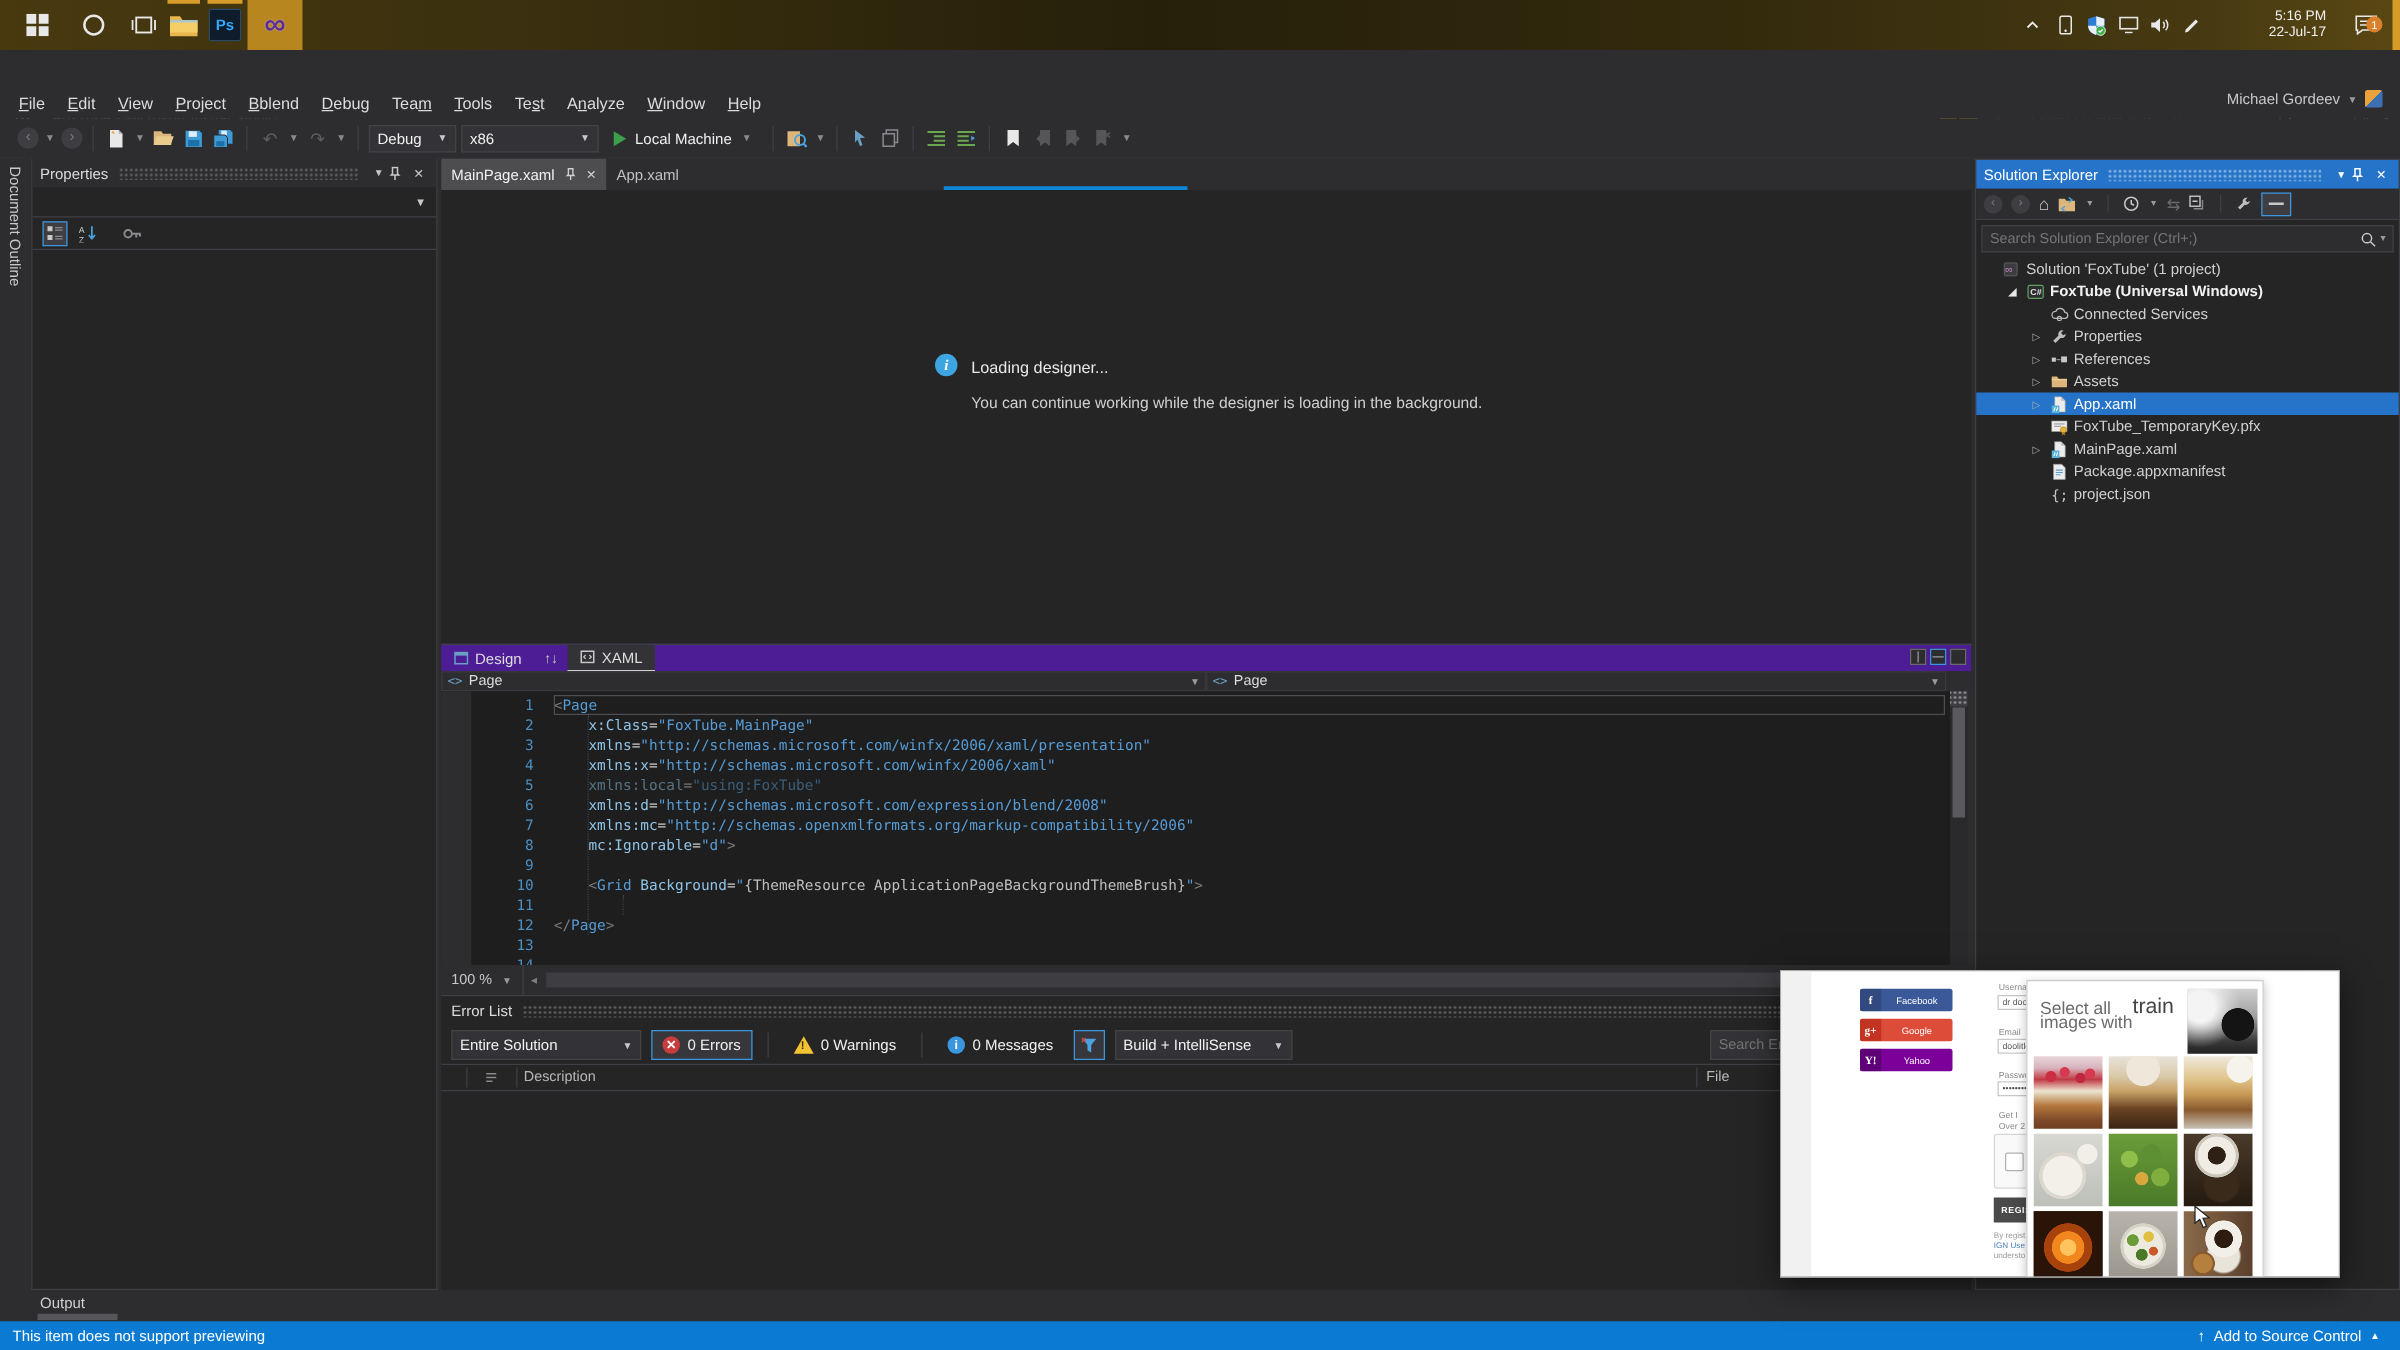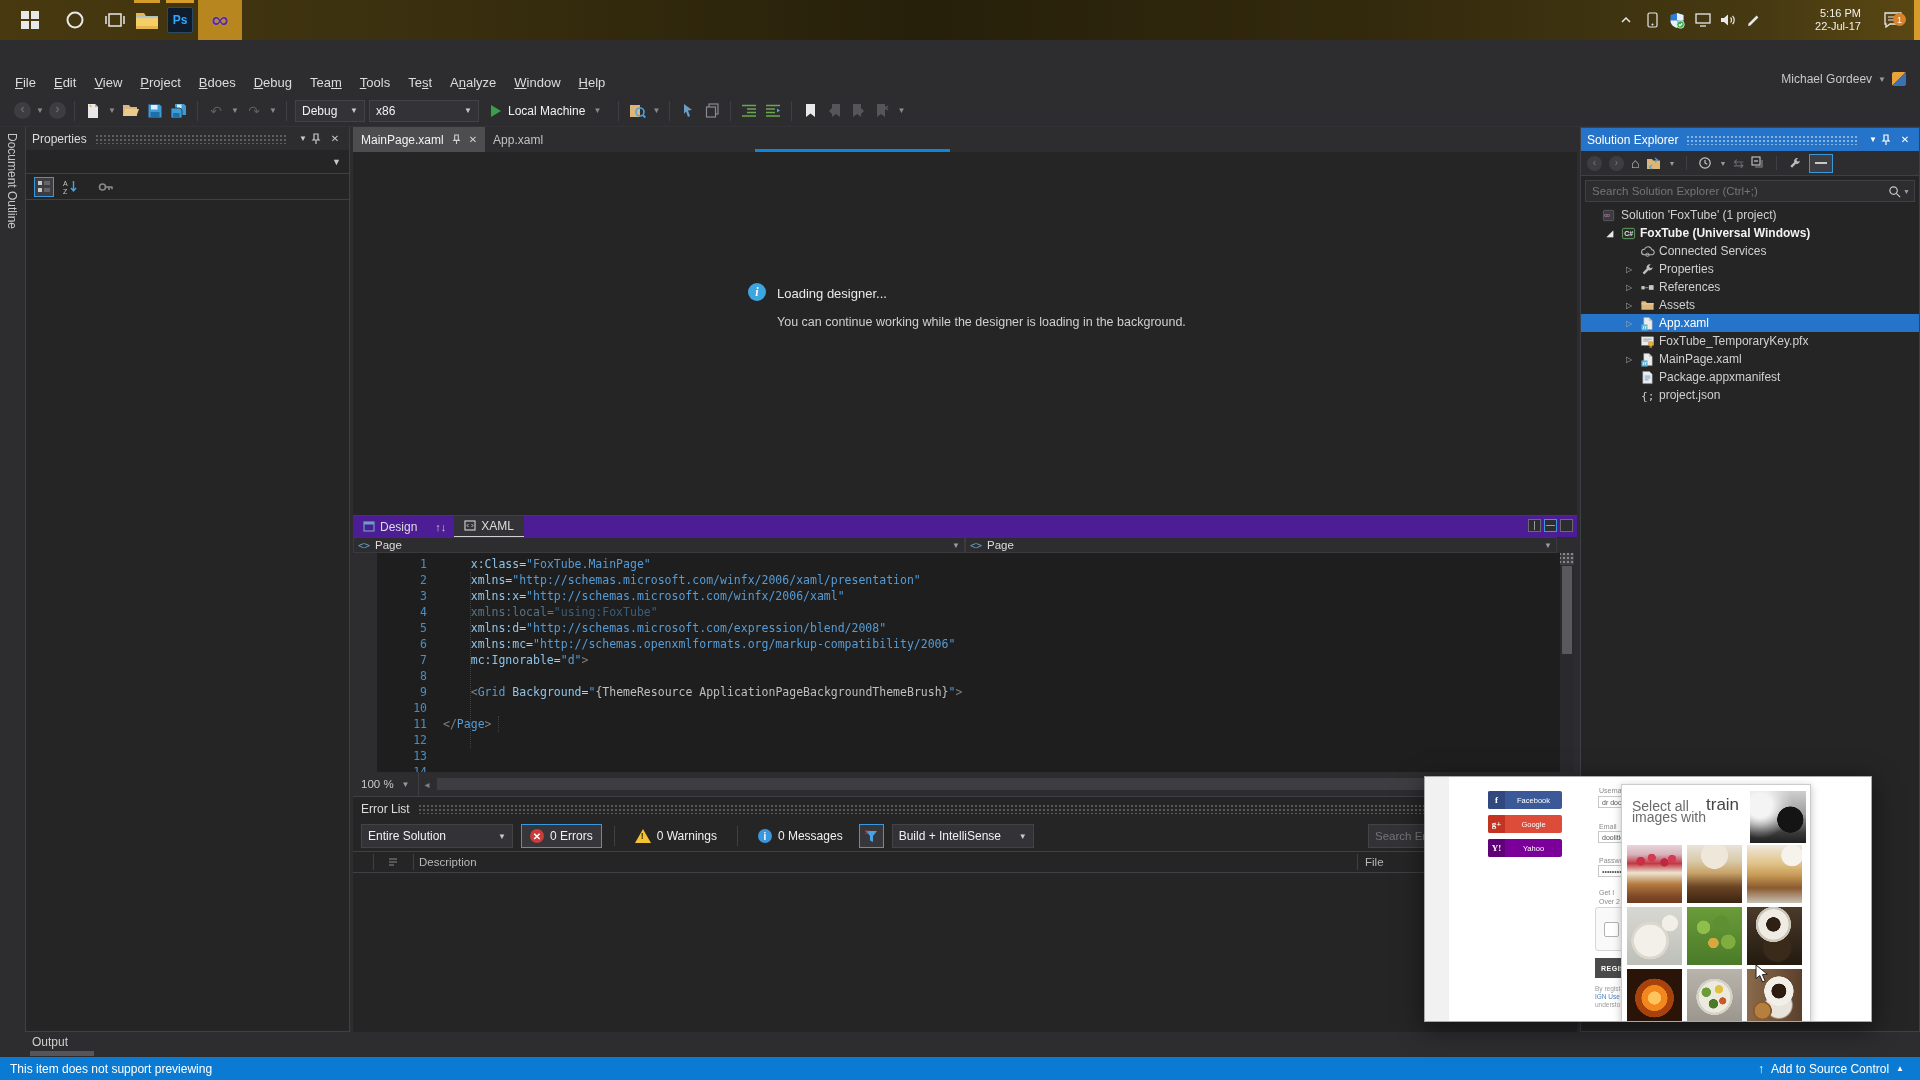--- a/index.html
+++ b/index.html
@@ -312,21 +312,21 @@
         </svg>
     </div>
     <div class="winctl abs" style="left:1896px;">✕</div>
   </div>
 
   <div id="menubar" class="abs">
     <span class="menu-item"><span class="m-pre"></span><u class="m-key">F</u><span class="m-post">ile</span></span>
       <span class="menu-item"><span class="m-pre"></span><u class="m-key">E</u><span class="m-post">dit</span></span>
       <span class="menu-item"><span class="m-pre"></span><u class="m-key">V</u><span class="m-post">iew</span></span>
       <span class="menu-item"><span class="m-pre"></span><u class="m-key">P</u><span class="m-post">roject</span></span>
-      <span class="menu-item"><span class="m-pre"></span><u class="m-key">B</u><span class="m-post">does</span></span>
+      <span class="menu-item"><span class="m-pre"></span><u class="m-key">B</u><span class="m-post">blend</span></span>
       <span class="menu-item"><span class="m-pre"></span><u class="m-key">D</u><span class="m-post">ebug</span></span>
       <span class="menu-item"><span class="m-pre">Tea</span><u class="m-key">m</u><span class="m-post"></span></span>
       <span class="menu-item"><span class="m-pre"></span><u class="m-key">T</u><span class="m-post">ools</span></span>
       <span class="menu-item"><span class="m-pre">Te</span><u class="m-key">s</u><span class="m-post">t</span></span>
       <span class="menu-item"><span class="m-pre">A</span><u class="m-key">n</u><span class="m-post">alyze</span></span>
       <span class="menu-item"><span class="m-pre"></span><u class="m-key">W</u><span class="m-post">indow</span></span>
       <span class="menu-item"><span class="m-pre"></span><u class="m-key">H</u><span class="m-post">elp</span></span>
   </div>
   <div id="user-area">
     <span>Michael Gordeev</span>
@@ -560,20 +560,21 @@
         <div class="ln-num">7</div>
         <div class="ln-num">8</div>
         <div class="ln-num">9</div>
         <div class="ln-num">10</div>
         <div class="ln-num">11</div>
         <div class="ln-num">12</div>
         <div class="ln-num">13</div>
         <div class="ln-num">14</div>
       </div>
     <div id="code-lines">
+        <div class="ln cur"><span class="tk-p">&lt;</span><span class="tk-t">Page</span></div>
         <div class="ln"><span class="tk-w">    </span><span class="tk-a">x:Class</span><span class="tk-e">=</span><span class="tk-v">"FoxTube.MainPage"</span></div>
         <div class="ln"><span class="tk-w">    </span><span class="tk-a">xmlns</span><span class="tk-e">=</span><span class="tk-v">"http://schemas.microsoft.com/winfx/2006/xaml/presentation"</span></div>
         <div class="ln"><span class="tk-w">    </span><span class="tk-a">xmlns:x</span><span class="tk-e">=</span><span class="tk-v">"http://schemas.microsoft.com/winfx/2006/xaml"</span></div>
         <div class="ln dim"><span class="tk-w">    </span><span class="tk-a">xmlns:local</span><span class="tk-e">=</span><span class="tk-v">"using:FoxTube"</span></div>
         <div class="ln"><span class="tk-w">    </span><span class="tk-a">xmlns:d</span><span class="tk-e">=</span><span class="tk-v">"http://schemas.microsoft.com/expression/blend/2008"</span></div>
         <div class="ln"><span class="tk-w">    </span><span class="tk-a">xmlns:mc</span><span class="tk-e">=</span><span class="tk-v">"http://schemas.openxmlformats.org/markup-compatibility/2006"</span></div>
         <div class="ln"><span class="tk-w">    </span><span class="tk-a">mc:Ignorable</span><span class="tk-e">=</span><span class="tk-v">"d"</span><span class="tk-p">&gt;</span></div>
         <div class="ln"></div>
         <div class="ln"><span class="tk-w">    </span><span class="tk-p">&lt;</span><span class="tk-t">Grid</span><span class="tk-w"> </span><span class="tk-a">Background</span><span class="tk-e">=</span><span class="tk-v">"</span><span class="tk-x">{ThemeResource ApplicationPageBackgroundThemeBrush}</span><span class="tk-v">"</span><span class="tk-p">&gt;</span></div>
         <div class="ln"></div>

